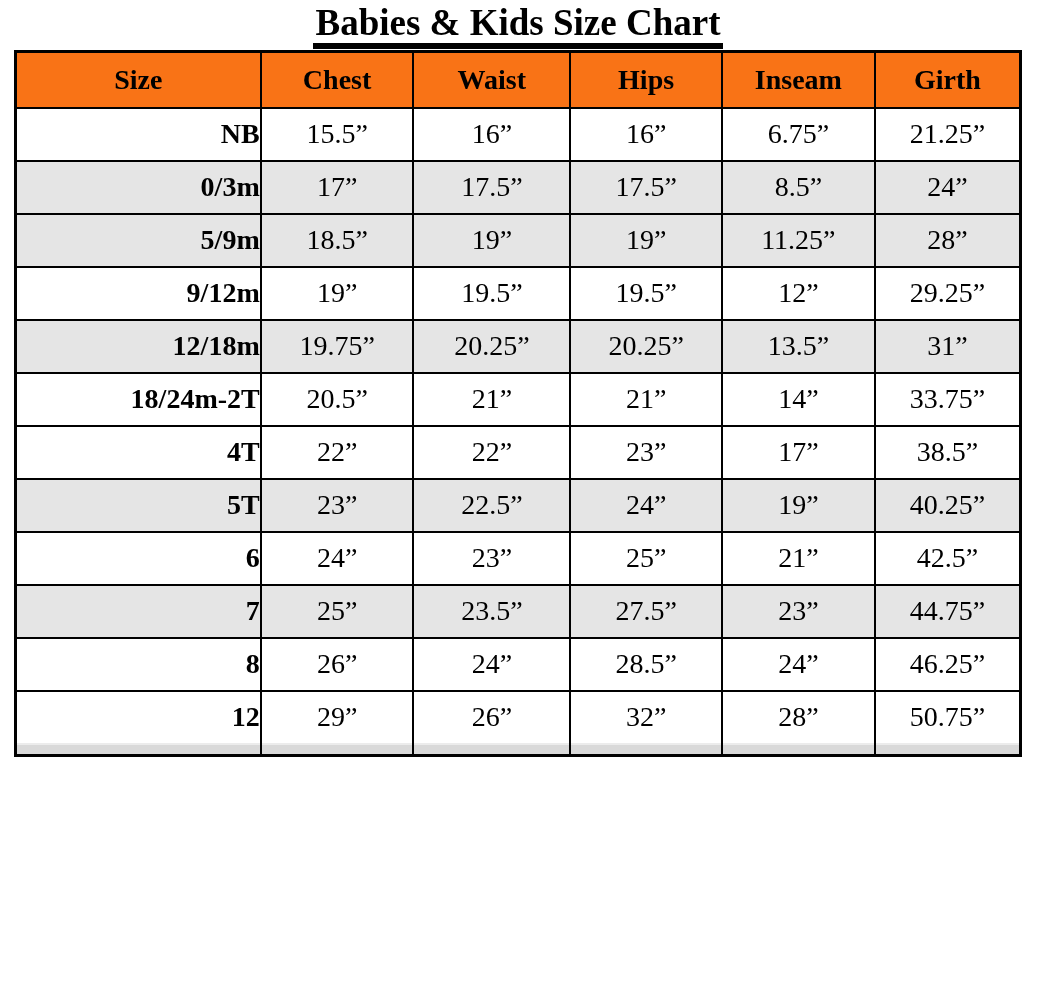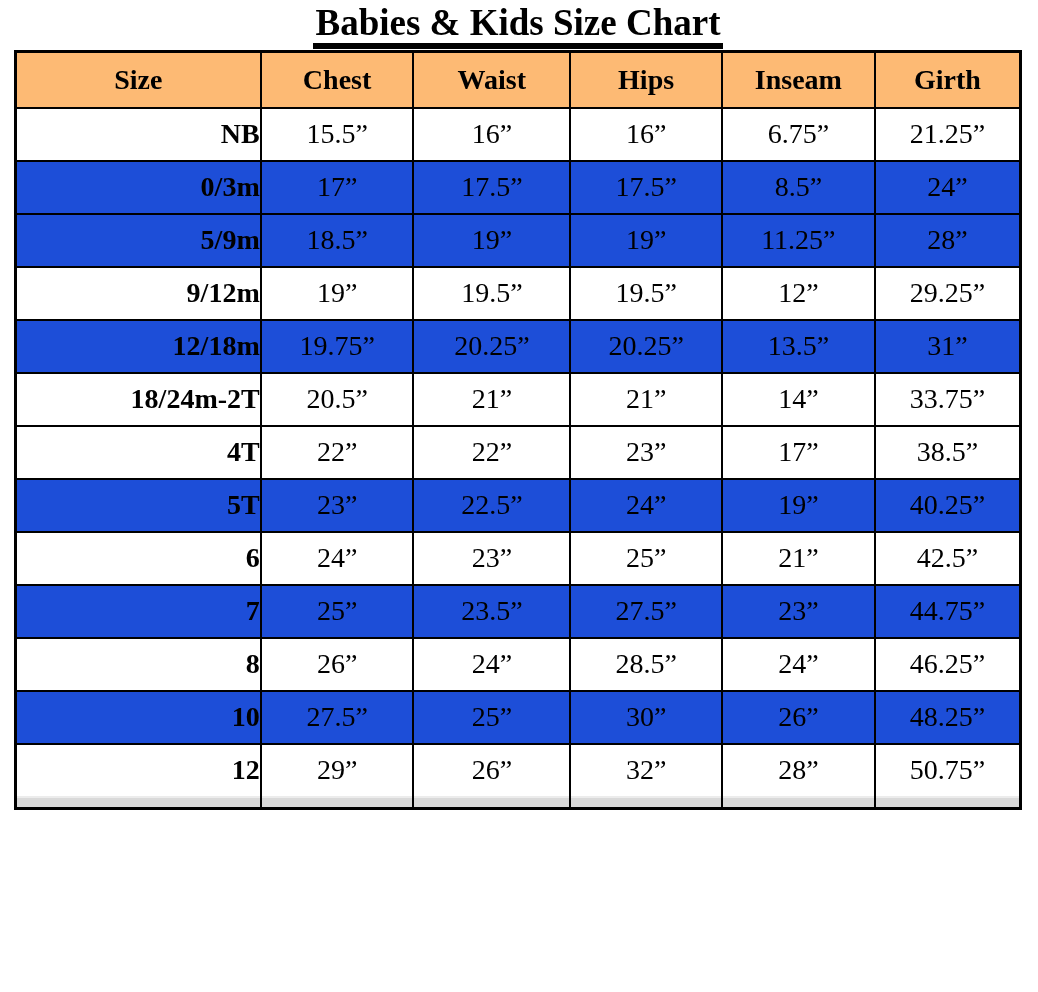--- a/index.html
+++ b/index.html
@@ -39,26 +39,26 @@
     text-align: center;
     vertical-align: middle;
     font-size: 28px;
     padding: 0;
     overflow: hidden;
     white-space: nowrap;
   }
   th:first-child, td:first-child { border-left: none; }
   thead th {
     border-top: none;
-    background: #fdba74;
+    background: #f97316;
     font-weight: bold;
     height: 54px;
   }
   tbody td { height: 51px; background: #ffffff; }
-  tr.alt td { background: #1d4ed8; }
+  tr.alt td { background: #e5e5e5; }
   td.size-col { font-weight: bold; text-align: right; }
   tr.partial td {
     height: 9px;
     background: #d9d9d9;
     border-top-color: #ececec;
   }
 </style>
 </head>
 <body>
 
@@ -168,28 +168,20 @@
           <td>44.75”</td>
         </tr>
         <tr>
           <td class="size-col">8</td>
           <td>26”</td>
           <td>24”</td>
           <td>28.5”</td>
           <td>24”</td>
           <td>46.25”</td>
         </tr>
-        <tr class="alt">
-          <td class="size-col">10</td>
-          <td>27.5”</td>
-          <td>25”</td>
-          <td>30”</td>
-          <td>26”</td>
-          <td>48.25”</td>
-        </tr>
         <tr>
           <td class="size-col">12</td>
           <td>29”</td>
           <td>26”</td>
           <td>32”</td>
           <td>28”</td>
           <td>50.75”</td>
         </tr>
         <tr class="partial">
           <td></td>

